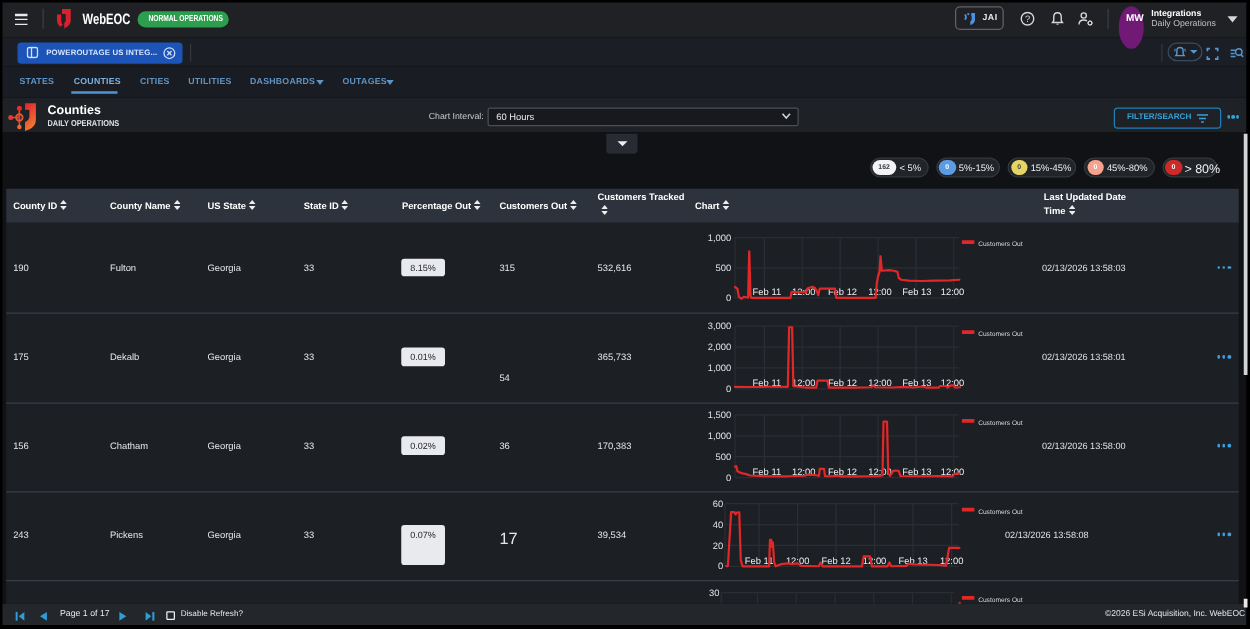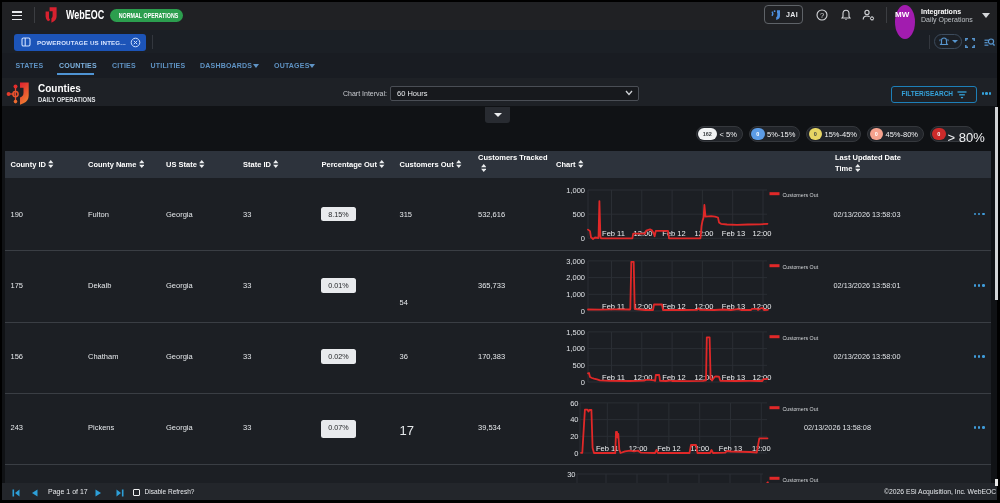--- a/index.html
+++ b/index.html
@@ -51,21 +51,21 @@
       <line x1="10" y1="10.9" x2="10" y2="11.5"></line>
 <line x1="7.9" y1="9.4" x2="8.5" y2="9.4"></line>
       <line x1="11.5" y1="9.4" x2="12.1" y2="9.4"></line>
 <line x1="8.5" y1="7.9" x2="8.9" y2="8.3"></line>
       <line x1="11.1" y1="10.5" x2="11.5" y2="10.9"></line>
 <line x1="8.5" y1="10.9" x2="8.9" y2="10.5"></line>
       <line x1="11.1" y1="8.3" x2="11.5" y2="7.9"></line>
     </g>
 </svg>
 <div class="a" style="left:886px;top:7px;width:1px;height:16px;background:#3c3e42"></div>
-<div class="a" style="left:895px;top:5px;width:20px;height:34px;border-radius:50%;background:#a21caf;color:#fff;font-size:8px;font-weight:bold;text-align:left;line-height:20px">MW</div>
+<div class="a" style="left:895px;top:5px;width:20px;height:34px;border-radius:50%;background:#701a75;color:#fff;font-size:8px;font-weight:bold;text-align:right;line-height:20px">MW</div>
 <div class="a" style="left:921px;top:7.5px;font-size:7px;font-weight:bold;color:#fff">Integrations</div>
 <div class="a" style="left:921px;top:16px;font-size:7px;color:#bcc0c4">Daily Operations</div>
 <div class="a" style="left:982px;top:13px;width:0;height:0;border-left:4.5px solid transparent;border-right:4.5px solid transparent;border-top:5px solid #d5d7da"></div>
 <div class="a" style="left:14px;top:33.5px;width:132px;height:17px;background:#1c54b8;border-radius:3px"></div>
 <svg class="a" style="left:21px;top:37px" width="10" height="10" viewBox="0 0 10 10">
 <rect x="1" y="1" width="8" height="8" rx="1.4" fill="none" stroke="#cfe0ff" stroke-width="1.1"></rect>
 <line x1="4.2" y1="1" x2="4.2" y2="9" stroke="#cfe0ff" stroke-width="1.1"></line>
   </svg>
 <div class="a" style="left:37px;top:38.5px;font-size:6.2px;font-weight:bold;color:#d7e4ff;letter-spacing:0.15px">POWEROUTAGE US INTEG...</div>
 <svg class="a" style="left:130px;top:36.5px" width="11" height="11" viewBox="0 0 11 11">
@@ -144,21 +144,21 @@
 <div class="a" style="left:751px;top:128px;width:13.5px;height:11.5px;background:#5c9ce6;border-radius:6px;color:#fff;font-size:5.5px;font-weight:bold;text-align:center;line-height:12px">0</div>
 <div class="a" style="left:767px;top:129.5px;font-size:7.5px;color:#f0f1f3">5%-15%</div>
 <div class="a" style="left:806px;top:125.5px;width:54.5px;height:16.5px;background:#212429;border:1px solid #35383d;border-radius:8.5px"></div>
 <div class="a" style="left:808.5px;top:128px;width:13.5px;height:11.5px;background:#e6d564;border-radius:6px;color:#3c4043;font-size:5.5px;font-weight:bold;text-align:center;line-height:12px">0</div>
 <div class="a" style="left:824.5px;top:129.5px;font-size:7.5px;color:#f0f1f3">15%-45%</div>
 <div class="a" style="left:867px;top:125.5px;width:57px;height:16.5px;background:#212429;border:1px solid #35383d;border-radius:8.5px"></div>
 <div class="a" style="left:869.5px;top:128px;width:13.5px;height:11.5px;background:#f5a28e;border-radius:6px;color:#fff;font-size:5.5px;font-weight:bold;text-align:center;line-height:12px">0</div>
 <div class="a" style="left:885.5px;top:129.5px;font-size:7.5px;color:#f0f1f3">45%-80%</div>
 <div class="a" style="left:929.5px;top:125.5px;width:44.5px;height:16.5px;background:#212429;border:1px solid #35383d;border-radius:8.5px"></div>
 <div class="a" style="left:932px;top:128px;width:13.5px;height:11.5px;background:#cd2a2a;border-radius:6px;color:#fff;font-size:5.5px;font-weight:bold;text-align:center;line-height:12px">0</div>
-<div class="a" style="left:947.5px;top:129.5px;font-size:13px;color:#f0f1f3">&gt; 80%</div>
+<div class="a" style="left:947.5px;top:129.5px;font-size:10px;color:#f0f1f3">&gt; 80%</div>
 <div class="a" style="left:5px;top:150.5px;width:986px;height:27px;background:#2d333c"></div>
 <div class="a" style="left:10.5px;top:159.5px;font-size:7.5px;font-weight:bold;color:#fff;white-space:nowrap">County ID<svg width="5.5" height="8" viewBox="0 0 6 9" style="vertical-align:-1px;margin-left:2.5px">
       <path d="M3 0 L6 3.6 L0 3.6 Z" fill="#eceef0"></path>
       <path d="M0 5.4 L6 5.4 L3 9 Z" fill="#eceef0"></path>
     </svg></div>
 <div class="a" style="left:88px;top:159.5px;font-size:7.5px;font-weight:bold;color:#fff;white-space:nowrap">County Name<svg width="5.5" height="8" viewBox="0 0 6 9" style="vertical-align:-1px;margin-left:2.5px">
       <path d="M3 0 L6 3.6 L0 3.6 Z" fill="#eceef0"></path>
       <path d="M0 5.4 L6 5.4 L3 9 Z" fill="#eceef0"></path>
     </svg></div>
 <div class="a" style="left:166px;top:159.5px;font-size:7.5px;font-weight:bold;color:#fff;white-space:nowrap">US State<svg width="5.5" height="8" viewBox="0 0 6 9" style="vertical-align:-1px;margin-left:2.5px">
@@ -307,21 +307,21 @@
     <rect x="769.5" y="334.7" width="10" height="3" fill="#e02828"></rect>
     <text x="782.5" y="339.5" font-size="5.3" fill="#d4d7da" font-family="Liberation Sans">Customers Out</text>
   </svg>
 <div class="a" style="left:5px;top:463.5px;width:986px;height:1px;background:#3a3e44"></div>
 <div class="a" style="left:10.5px;top:423.0px;font-size:7.5px;color:#e4e7ea">243</div>
 <div class="a" style="left:88px;top:423.0px;font-size:7.5px;color:#e4e7ea">Pickens</div>
 <div class="a" style="left:166px;top:423.0px;font-size:7.5px;color:#e4e7ea">Georgia</div>
 <div class="a" style="left:243px;top:423.0px;font-size:7.5px;color:#e4e7ea">33</div>
 <div class="a" style="left:399.5px;top:423.0px;font-size:13px;color:#e4e7ea">17</div>
 <div class="a" style="left:478px;top:423.0px;font-size:7.5px;color:#e4e7ea">39,534</div>
-<div class="a" style="left:321px;top:420.0px;width:35px;height:18px;background:#e8eaed;border-radius:2.5px;color:#1f2124;font-size:7.2px;text-align:center;line-height:15px">0.07%</div>
+<div class="a" style="left:321px;top:420.0px;width:35px;height:32px;background:#e8eaed;border-radius:2.5px;color:#1f2124;font-size:7.2px;text-align:center;line-height:15px">0.07%</div>
 <div class="a" style="left:804px;top:423.0px;font-size:7.3px;color:#dfe2e6">02/13/2026 13:58:08</div>
 <div class="a" style="left:973.5px;top:426.0px;width:11px;height:2.5px;display:flex;justify-content:space-between">
     <div style="width:2.5px;height:2.5px;border-radius:50%;background:#3f9ddb"></div>
     <div style="width:2.5px;height:2.5px;border-radius:50%;background:#3f9ddb"></div>
     <div style="width:2.5px;height:2.5px;border-radius:50%;background:#3f9ddb"></div>
   </div>
 <svg class="a" style="left:556px;top:391.5px" width="280" height="70" viewBox="556 391.5 280 70">
     <line x1="580.0" y1="402.4" x2="767.0" y2="402.4" stroke="#2a2e34" stroke-width="1"></line>
     <line x1="580.0" y1="419.1" x2="767.0" y2="419.1" stroke="#2a2e34" stroke-width="1"></line>
     <line x1="580.0" y1="435.8" x2="767.0" y2="435.8" stroke="#2a2e34" stroke-width="1"></line>

